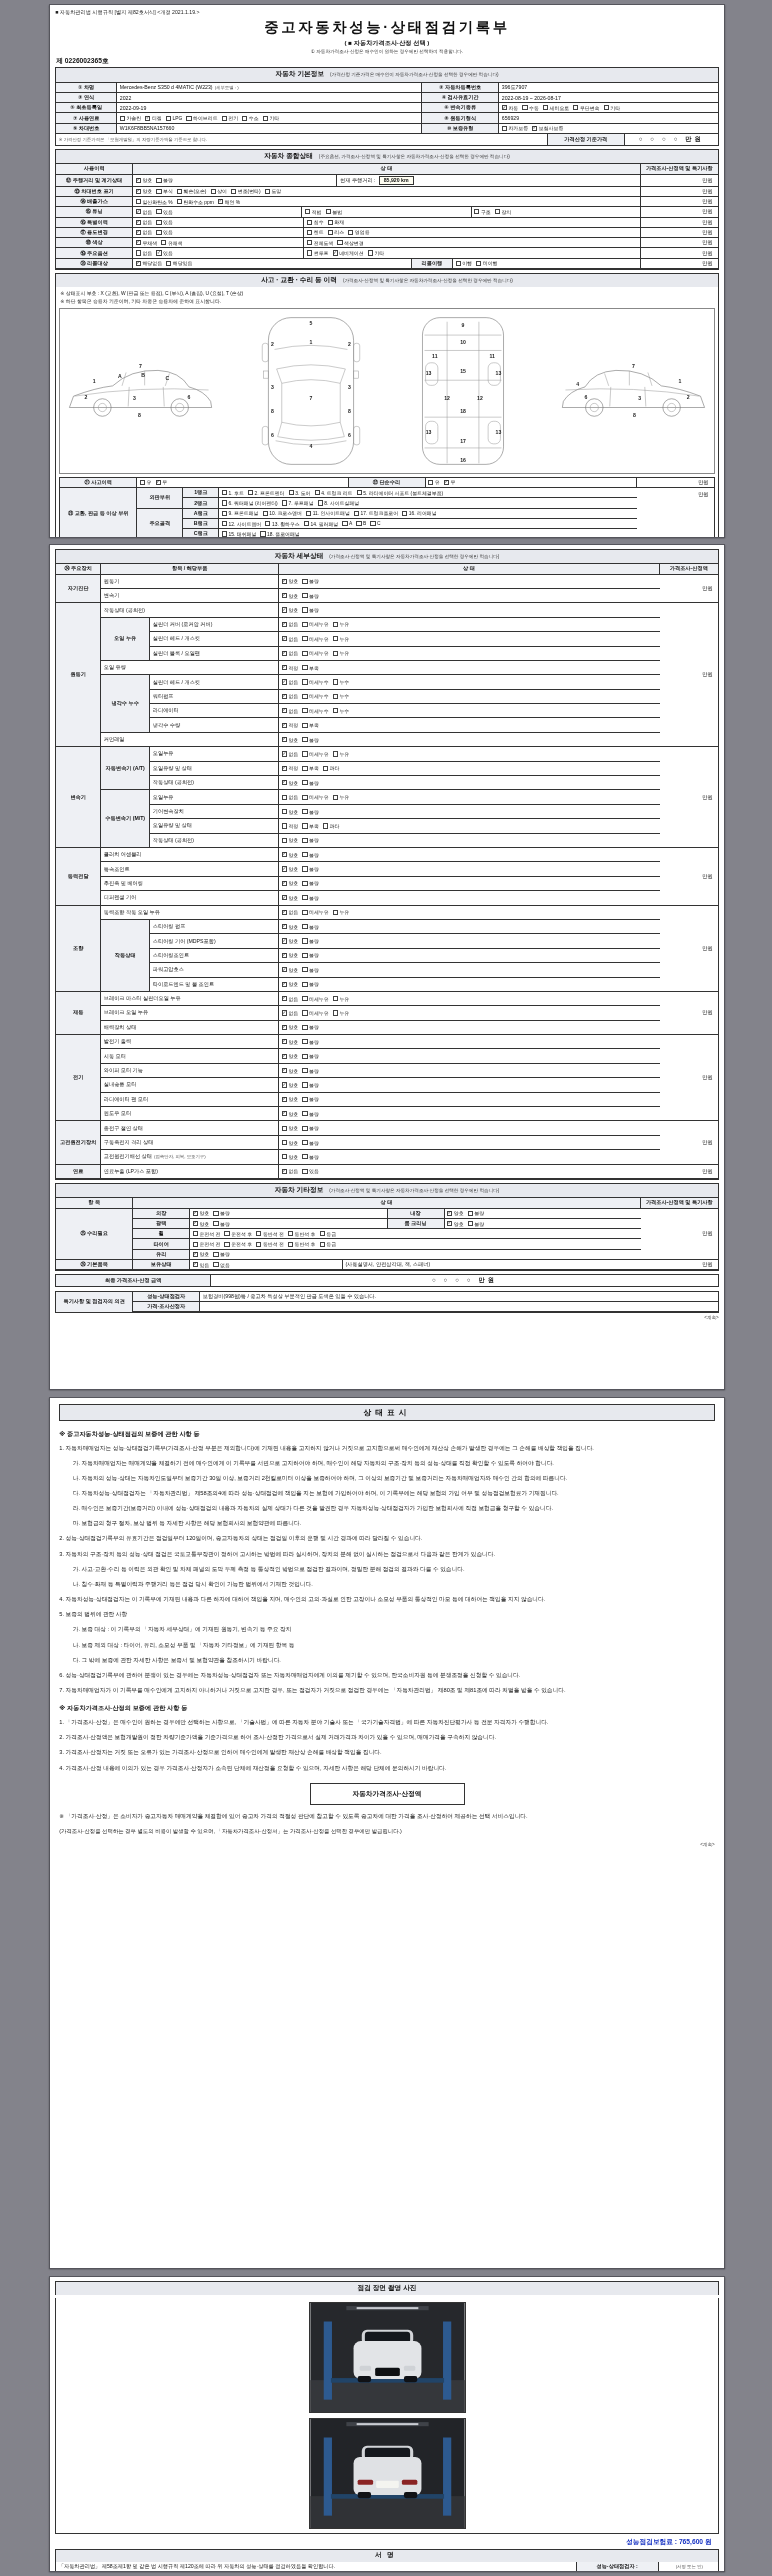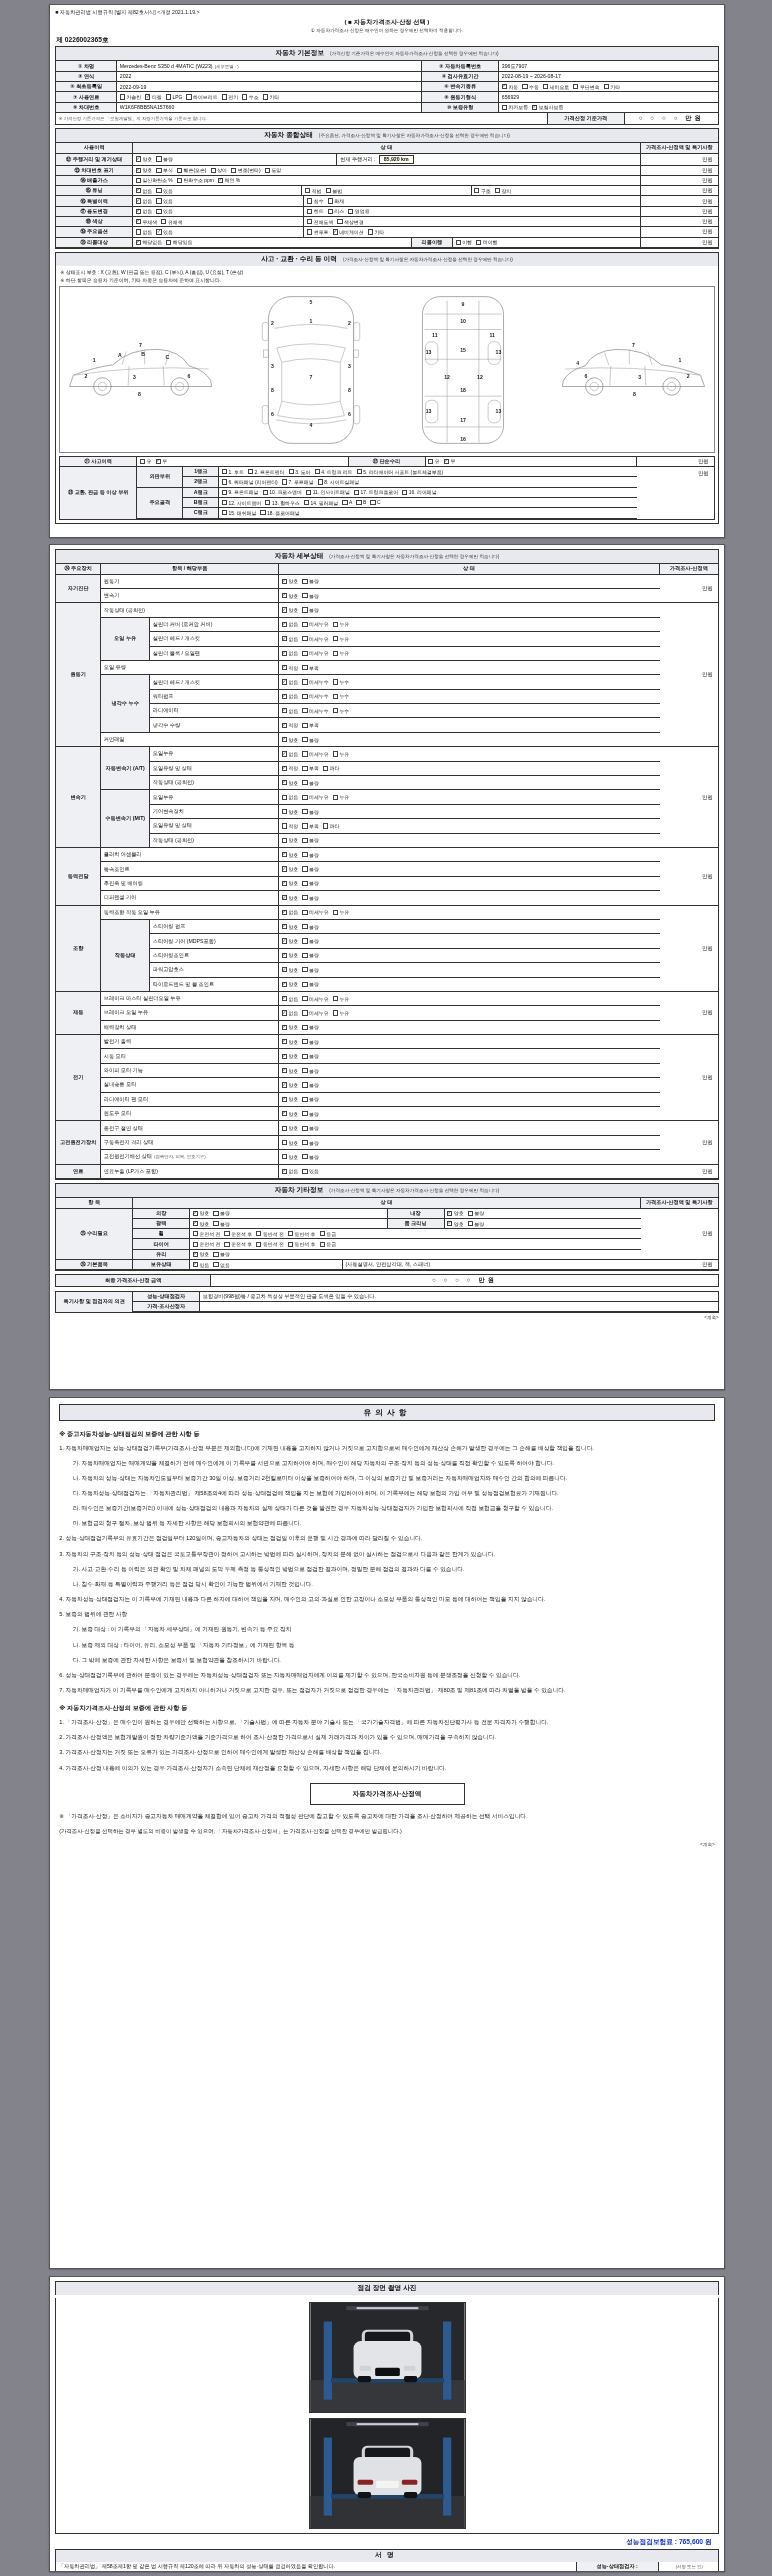--- a/index.html
+++ b/index.html
@@ -56,20 +56,21 @@
   .photoframe{border:0.5px solid #333;line-height:0;}
   .insurance{text-align:right;font-size:6.7px;font-weight:bold;color:#1430c2;margin:4.1px 7.2px 2.1px 0;}
   .signbar{border:0.8px solid #333;border-bottom:none;background:#e7e9ee;text-align:center;padding:1.5px 0;font-size:6.7px;font-weight:bold;letter-spacing:5.2px;}
   .signrow-text{font-size:5.2px;}
 </style>
 </head>
 <body>
 
 <div class="sheet" id="sheet1">
   <div class="regline">■ 자동차관리법 시행규칙 [별지 제82호서식] &lt;개정 2021.1.19.&gt;</div>
+  <div class="doc-title">중고자동차성능·상태점검기록부</div>
   <div class="doc-title-sub">( ■ 자동차가격조사·산정 선택 )</div>
   <div class="doc-title-note">① 자동차가격조사·산정은 매수인이 원하는 경우에만 선택하여 적용합니다.</div>
   <div class="doc-no">제 0226002365호</div>
 
   <div class="secbar">
     <span>자동차 기본정보</span>
     <span class="sub">(가격산정 기준가격은 매수인이 자동차가격조사·산정을 선택한 경우에만 적습니다)</span>
   </div>
   <div class="tbl">
     <div class="tr">
@@ -1555,21 +1556,21 @@
             <div class="td hd" style="width: 67px;">가격·조사산정자</div>
             <div class="td" style="flex: 1 1 0%;"></div>
           </div>
         </div>
     </div>
   </div>
   <div class="cont">&lt;계속&gt;</div>
 </div>
 
 <div class="sheet" id="sheet3">
-  <div class="notice-title">유의사항</div>
+  <div class="notice-title">상태표시</div>
   <div id="notice-body">
       <div class="nb h">※ 중고자동차성능·상태점검의 보증에 관한 사항 등</div>
       <div class="nb n">1. 자동차매매업자는 성능·상태점검기록부(가격조사·산정 부분은 제외합니다)에 기재된 내용을 고지하지 않거나 거짓으로 고지함으로써 매수인에게 재산상 손해가 발생한 경우에는 그 손해를 배상할 책임을 집니다.</div>
       <div class="nb s">가. 자동차매매업자는 매매계약을 체결하기 전에 매수인에게 이 기록부를 서면으로 고지하여야 하며, 매수인이 해당 자동차의 구조·장치 등의 성능·상태를 직접 확인할 수 있도록 하여야 합니다.</div>
       <div class="nb s">나. 자동차의 성능·상태는 자동차인도일부터 보증기간 30일 이상, 보증거리 2천킬로미터 이상을 보증하여야 하며, 그 이상의 보증기간 및 보증거리는 자동차매매업자와 매수인 간의 합의에 따릅니다.</div>
       <div class="nb s">다. 자동차성능·상태점검자는 「자동차관리법」 제58조의4에 따라 성능·상태점검에 책임을 지는 보험에 가입하여야 하며, 이 기록부에는 해당 보험의 가입 여부 및 성능점검보험료가 기재됩니다.</div>
       <div class="nb s">라. 매수인은 보증기간(보증거리) 이내에 성능·상태점검의 내용과 자동차의 실제 상태가 다른 것을 발견한 경우 자동차성능·상태점검자가 가입한 보험회사에 직접 보험금을 청구할 수 있습니다.</div>
       <div class="nb s">마. 보험금의 청구 절차, 보상 범위 등 자세한 사항은 해당 보험회사의 보험약관에 따릅니다.</div>
       <div class="nb n">2. 성능·상태점검기록부의 유효기간은 점검일부터 120일이며, 중고자동차의 상태는 점검일 이후의 운행 및 시간 경과에 따라 달라질 수 있습니다.</div>
       <div class="nb n">3. 자동차의 구조·장치 등의 성능·상태 점검은 국토교통부장관이 정하여 고시하는 방법에 따라 실시하며, 장치의 분해 없이 실시하는 점검으로서 다음과 같은 한계가 있습니다.</div>

